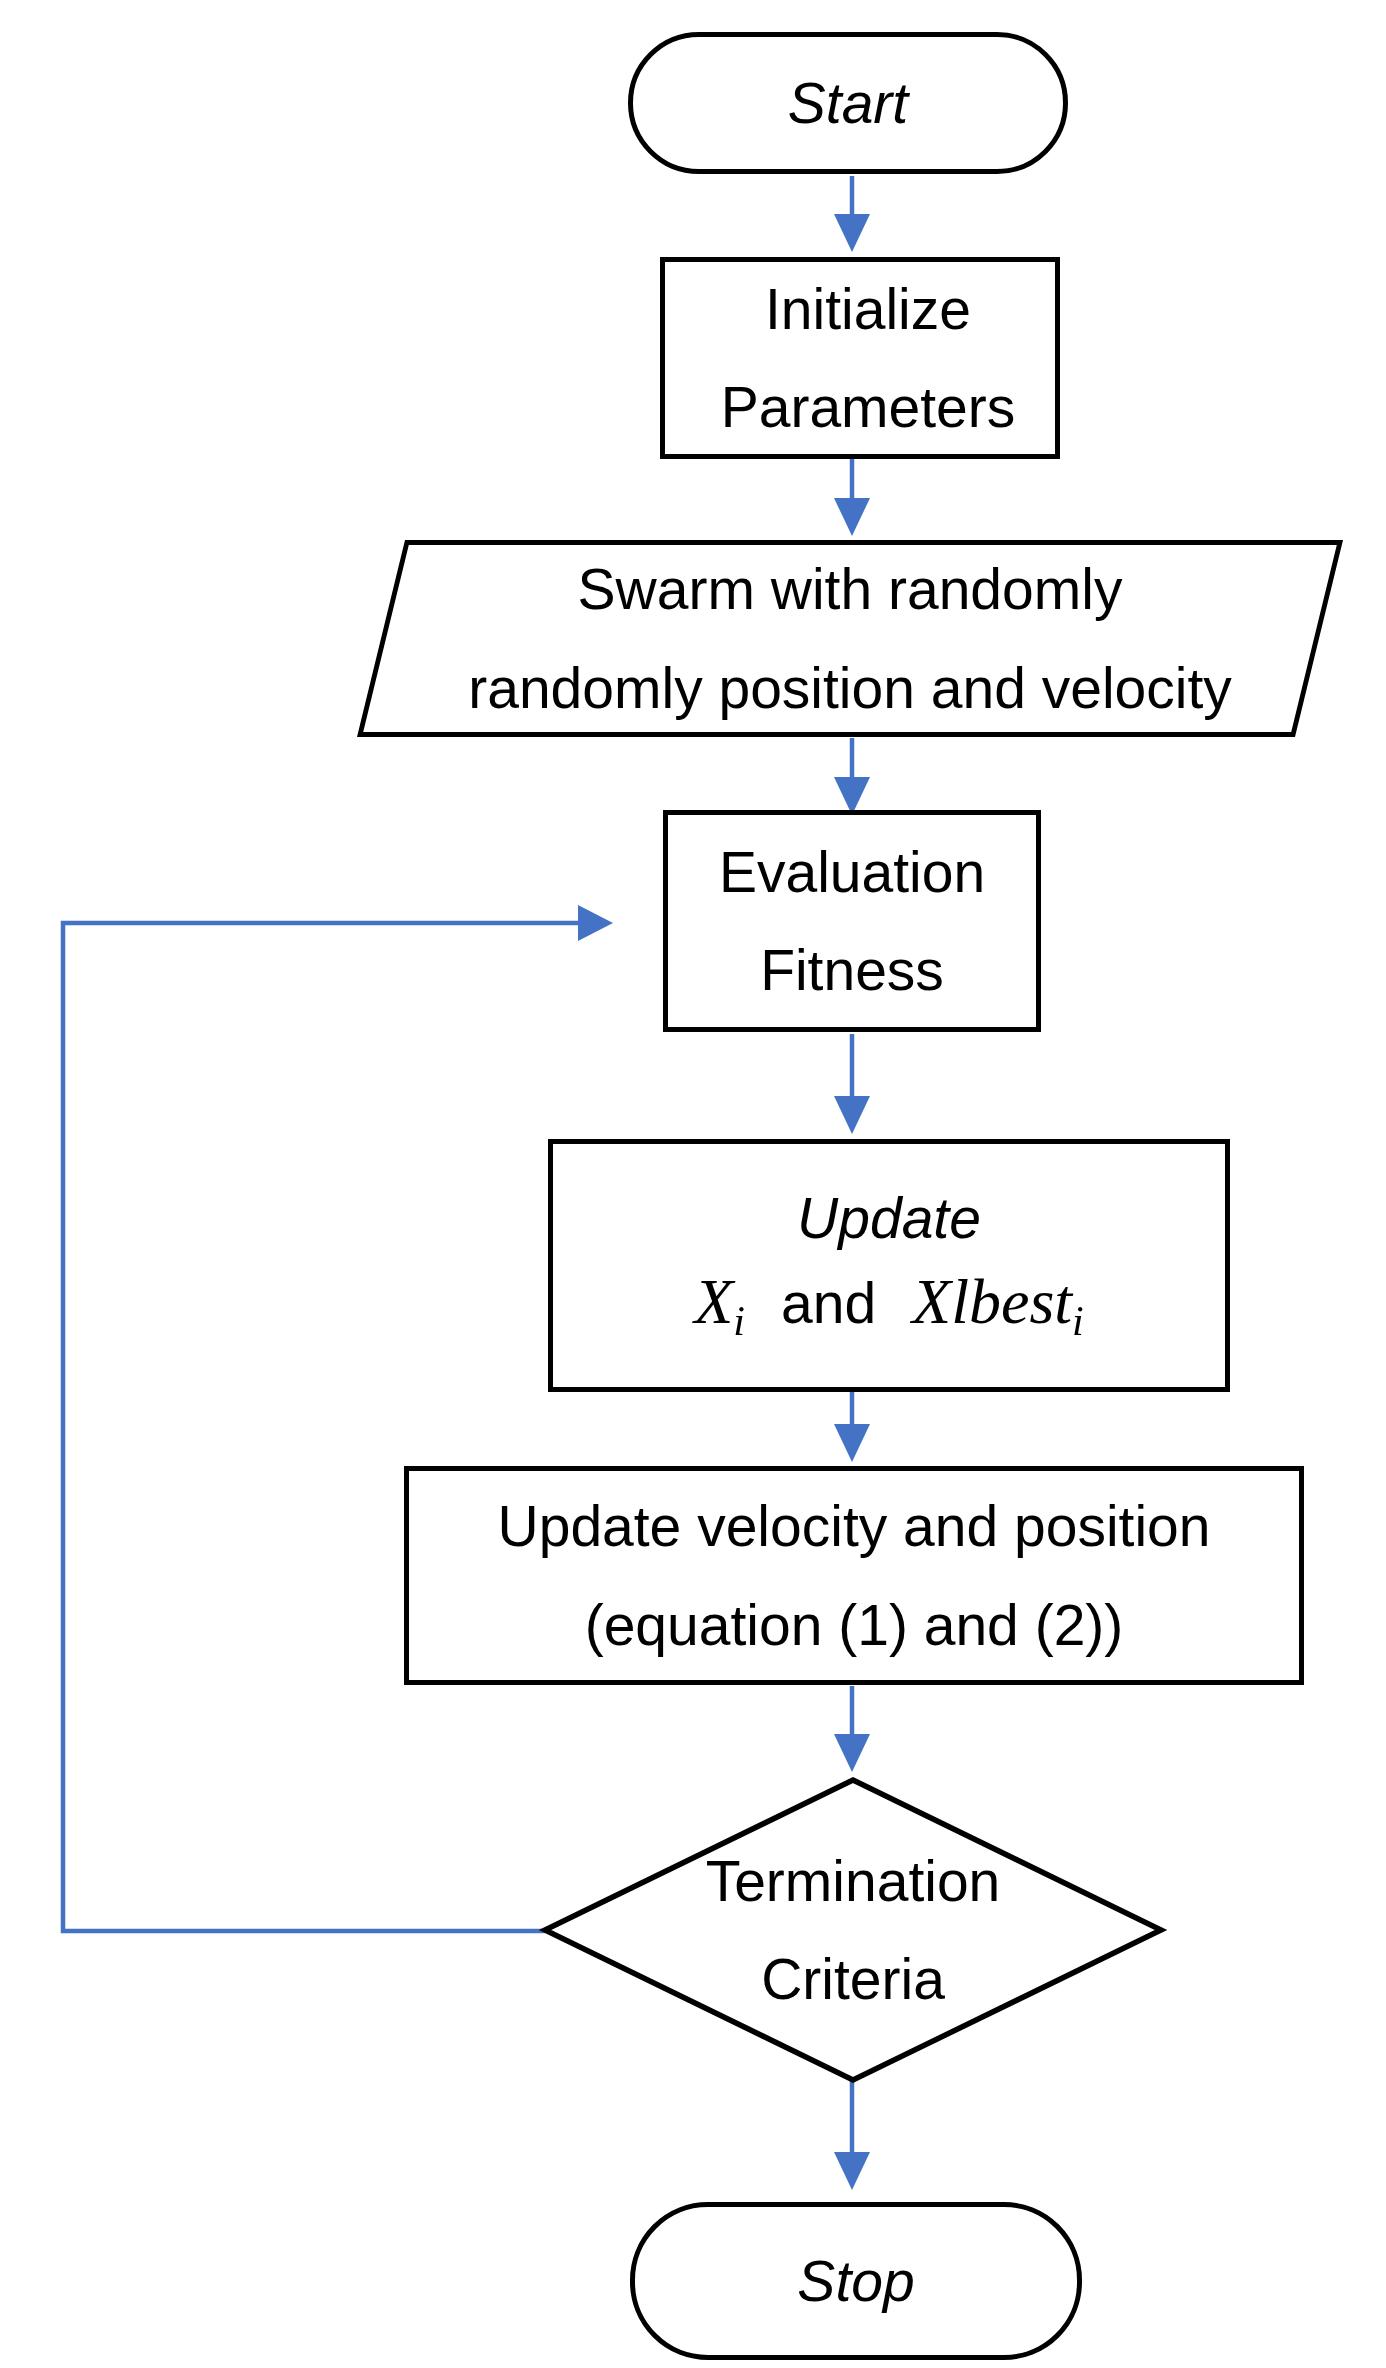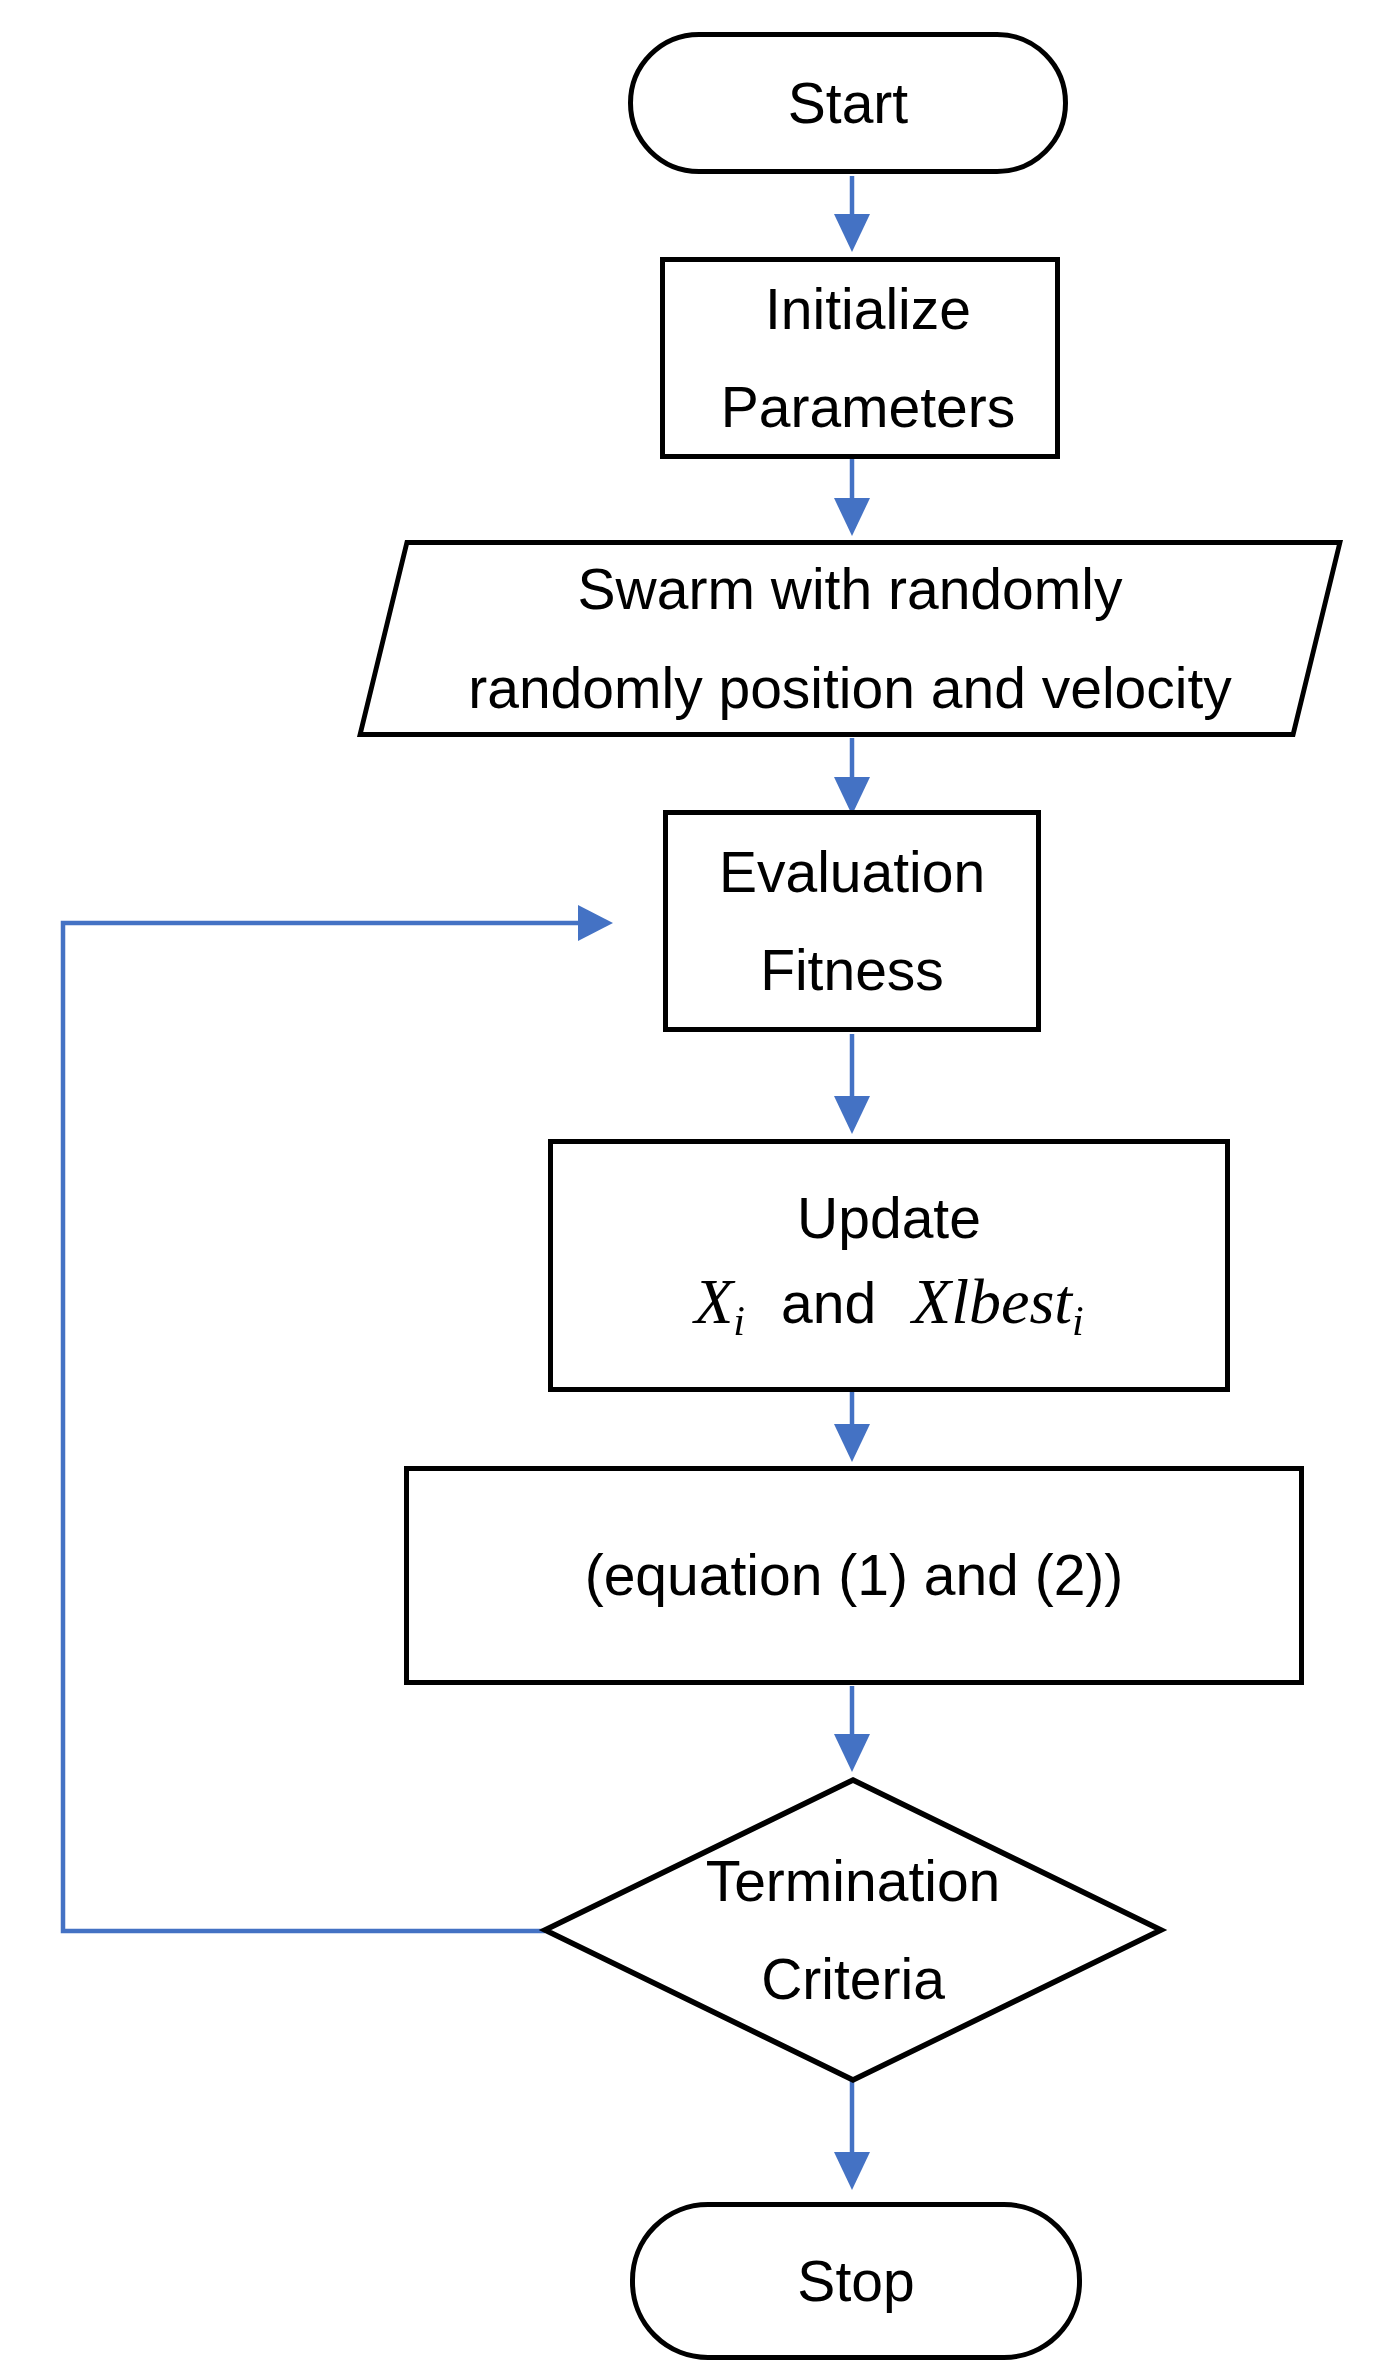--- a/index.html
+++ b/index.html
@@ -34,21 +34,21 @@
     transform:skewX(-13.7deg);
   }
   .overlay-text {
     position:absolute;
     display:flex; flex-direction:column;
     align-items:center; justify-content:center;
     text-align:center;
     background:transparent;
   }
   .label { font-size:57px; line-height:1.72; }
-  .label-single { font-size:57px; line-height:1; }
+  .label-single { font-size:57px; line-height:1;font-style:italic; }
   .math-row { font-size:64px; line-height:1; margin-top:22px; white-space:nowrap; }
   .mvar  { font-family:"Liberation Serif", serif; font-style:italic; }
   .msub  { font-family:"Liberation Serif", serif; font-style:italic; font-size:42px; vertical-align:-12px; }
   .conj  { font-family:"Liberation Sans", sans-serif; font-size:57px; margin:8px 36px; }
 </style>
 </head>
 <body>
 
 <div class="canvas">
 
@@ -117,20 +117,21 @@
     <div class="label">Evaluation</div>
     <div class="label">Fitness</div>
   </div>
 
   <div class="node process" style="left:548px; top:1139px; width:682px; height:253px;">
     <div class="label-single">Update</div>
     <div class="math-row"><span class="mvar">X</span><span class="msub">i</span><span class="conj">and</span><span class="mvar">Xlbest</span><span class="msub">i</span></div>
   </div>
 
   <div class="node process" style="left:404px; top:1466px; width:900px; height:219px;">
+    <div class="label">Update velocity and position</div>
     <div class="label">(equation (1) and (2))</div>
   </div>
 
   <div class="overlay-text" style="left:545px; top:1780px; width:616px; height:300px;">
     <div class="label">Termination</div>
     <div class="label">Criteria</div>
   </div>
 
   <div class="node terminator" style="left:630px; top:2202px; width:452px; height:158px;">
     <span class="label-single">Stop</span>

